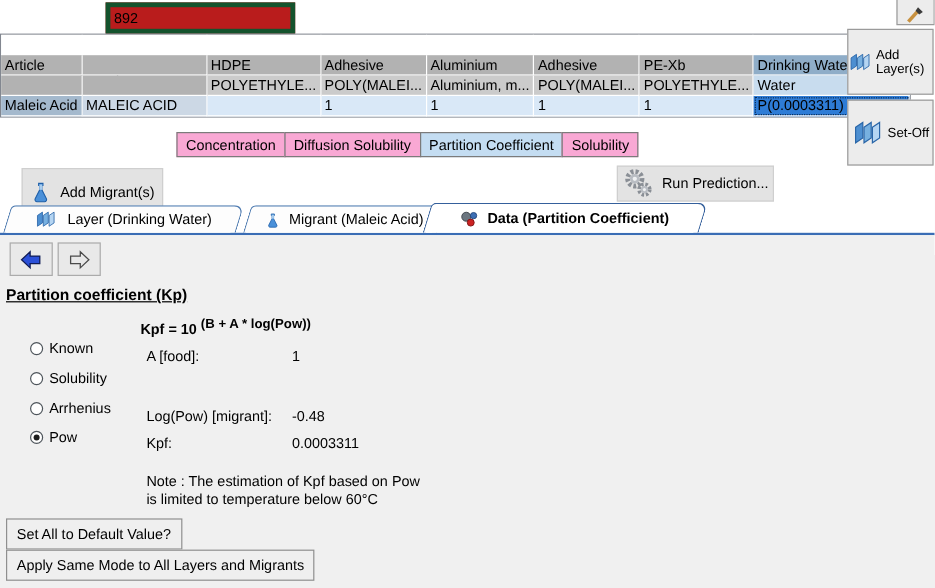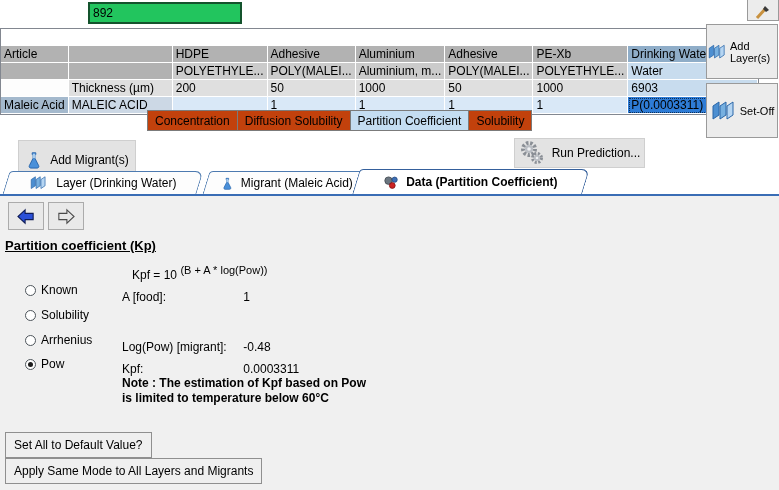--- a/index.html
+++ b/index.html
@@ -5,22 +5,22 @@
   html,body{margin:0;padding:0;}
   #app{
     position:relative; width:779px; height:490px; overflow:hidden;
     background:#ffffff; font-family:"Liberation Sans", sans-serif;
     font-size:12px; color:#000;
   }
   
   .surface-label{position:absolute;left:20px;top:6px;margin-top:44px;}
   .surface-input{
     position:absolute;left:88px;top:2px;width:144px;height:16px;
-    border:2px solid #14532d;font-family:"Liberation Sans",sans-serif;
-    font-size:12px;padding:1px 3px;background:#22c55e;
+    border:4px solid #14532d;font-family:"Liberation Sans",sans-serif;
+    font-size:12px;padding:1px 3px;background:#b91c1c;
   }
   
   #layers-table{
     position:absolute;left:0;top:28px;border-collapse:separate;border-spacing:0;
     table-layout:fixed;border:1px solid #828790;
   }
   #layers-table td{
     padding:0 3px;height:16px;overflow:hidden;white-space:nowrap;
     border-right:1px solid #ffffff;border-bottom:1px solid #ffffff;
     font-size:12px;vertical-align:middle;
@@ -48,21 +48,21 @@
   .side-btn{
     position:absolute;left:706px;width:72px;background:#ececec;border:1px solid #9a9a9a;
     display:flex;align-items:center;justify-content:center;gap:2px;
     font-size:11px;cursor:default;box-sizing:border-box;
   }
   #btn-add-layers{top:24px;height:55px;}
   #btn-set-off{top:83px;height:55px;}
   
   .ptabs{position:absolute;left:147px;top:110px;display:flex;}
   .ptab{
-    border:1px solid #7b7b7b;background:#c2410c;height:21px;box-sizing:border-box;
+    border:1px solid #7b7b7b;background:#f9a8d4;height:21px;box-sizing:border-box;
     display:flex;align-items:center;padding:0 7px;margin-left:-1px;font-size:12px;
   }
   .ptab:first-child{margin-left:0;}
   .ptab.active{background:var(--ptab_active,#c4ddf2);}
   
   .action-btn{
     position:absolute;background:#e3e3e3;border:1px solid #cfcfcf;
     display:flex;align-items:center;justify-content:center;gap:7px;font-size:12px;box-sizing:border-box;
   }
   #btn-add-migrants{left:18px;top:140px;width:118px;height:40px;}
@@ -87,31 +87,31 @@
   .lower{position:absolute;left:0;top:196px;width:779px;height:294px;background:#f0f0f0;}
   .nav-btn{
     position:absolute;top:202px;width:34px;height:26px;background:#e9e9e9;border:1px solid #ababab;
     display:flex;align-items:center;justify-content:center;
   }
   #btn-back{left:8px;}
   #btn-forward{left:48px;}
   .panel-title{
     position:absolute;left:5px;top:238px;font-size:13px;font-weight:bold;text-decoration:underline;
   }
-  .formula{position:absolute;left:132px;top:264px;font-size:12px;}
+  .formula{position:absolute;left:117px;top:264px;font-size:12px;font-weight:bold;}
   .formula sup{font-size:11px;}
   .radio-row{position:absolute;left:25px;display:flex;align-items:center;gap:5px;}
   .radio{
     width:11px;height:11px;border:1px solid #4e555b;border-radius:50%;background:#fff;
     display:inline-flex;align-items:center;justify-content:center;box-sizing:border-box;
   }
   .radio.checked::after{content:"";width:5px;height:5px;border-radius:50%;background:#1d1d1d;}
   .param-row{position:absolute;left:122px;white-space:nowrap;}
   .param-row .plabel{display:inline-block;width:118px;}
-  .note{position:absolute;left:122px;top:376px;font-weight:bold;line-height:15px;}
+  .note{position:absolute;left:122px;top:394px;font-weight:normal;line-height:15px;}
   .flat-btn{
     position:absolute;left:5px;height:22px;background:#efefef;border:1px solid #8f8f8f;
     display:flex;align-items:center;padding:12px 8px;font-size:12px;box-sizing:border-box;white-space:nowrap;
   }
   #btn-set-default{top:432px;}
   #btn-apply-mode{top:458px;}
   svg{display:block;}
 </style>
 </head>
 <body>
@@ -157,30 +157,20 @@
       <td class="gm"></td>
       <td class="gm"></td>
       <td class="mat">POLYETHYLE...</td>
       <td class="mat">POLY(MALEI...</td>
       <td class="mat">Aluminium, m...</td>
       <td class="mat">POLY(MALEI...</td>
       <td class="mat">POLYETHYLE...</td>
       <td class="bc">Water</td>
     </tr>
     <tr>
-      <td class="wht"></td>
-      <td class="thk">Thickness (µm)</td>
-      <td class="thk">200</td>
-      <td class="thk">50</td>
-      <td class="thk">1000</td>
-      <td class="thk">50</td>
-      <td class="thk">1000</td>
-      <td class="bc">6903</td>
-    </tr>
-    <tr>
       <td class="mlab">Maleic Acid</td>
       <td class="mname">MALEIC ACID</td>
       <td class="mrow"></td>
       <td class="mrow">1</td>
       <td class="mrow">1</td>
       <td class="mrow">1</td>
       <td class="mrow">1</td>
       <td class="sel">P(0.0003311)</td>
     </tr>
   </tbody>

